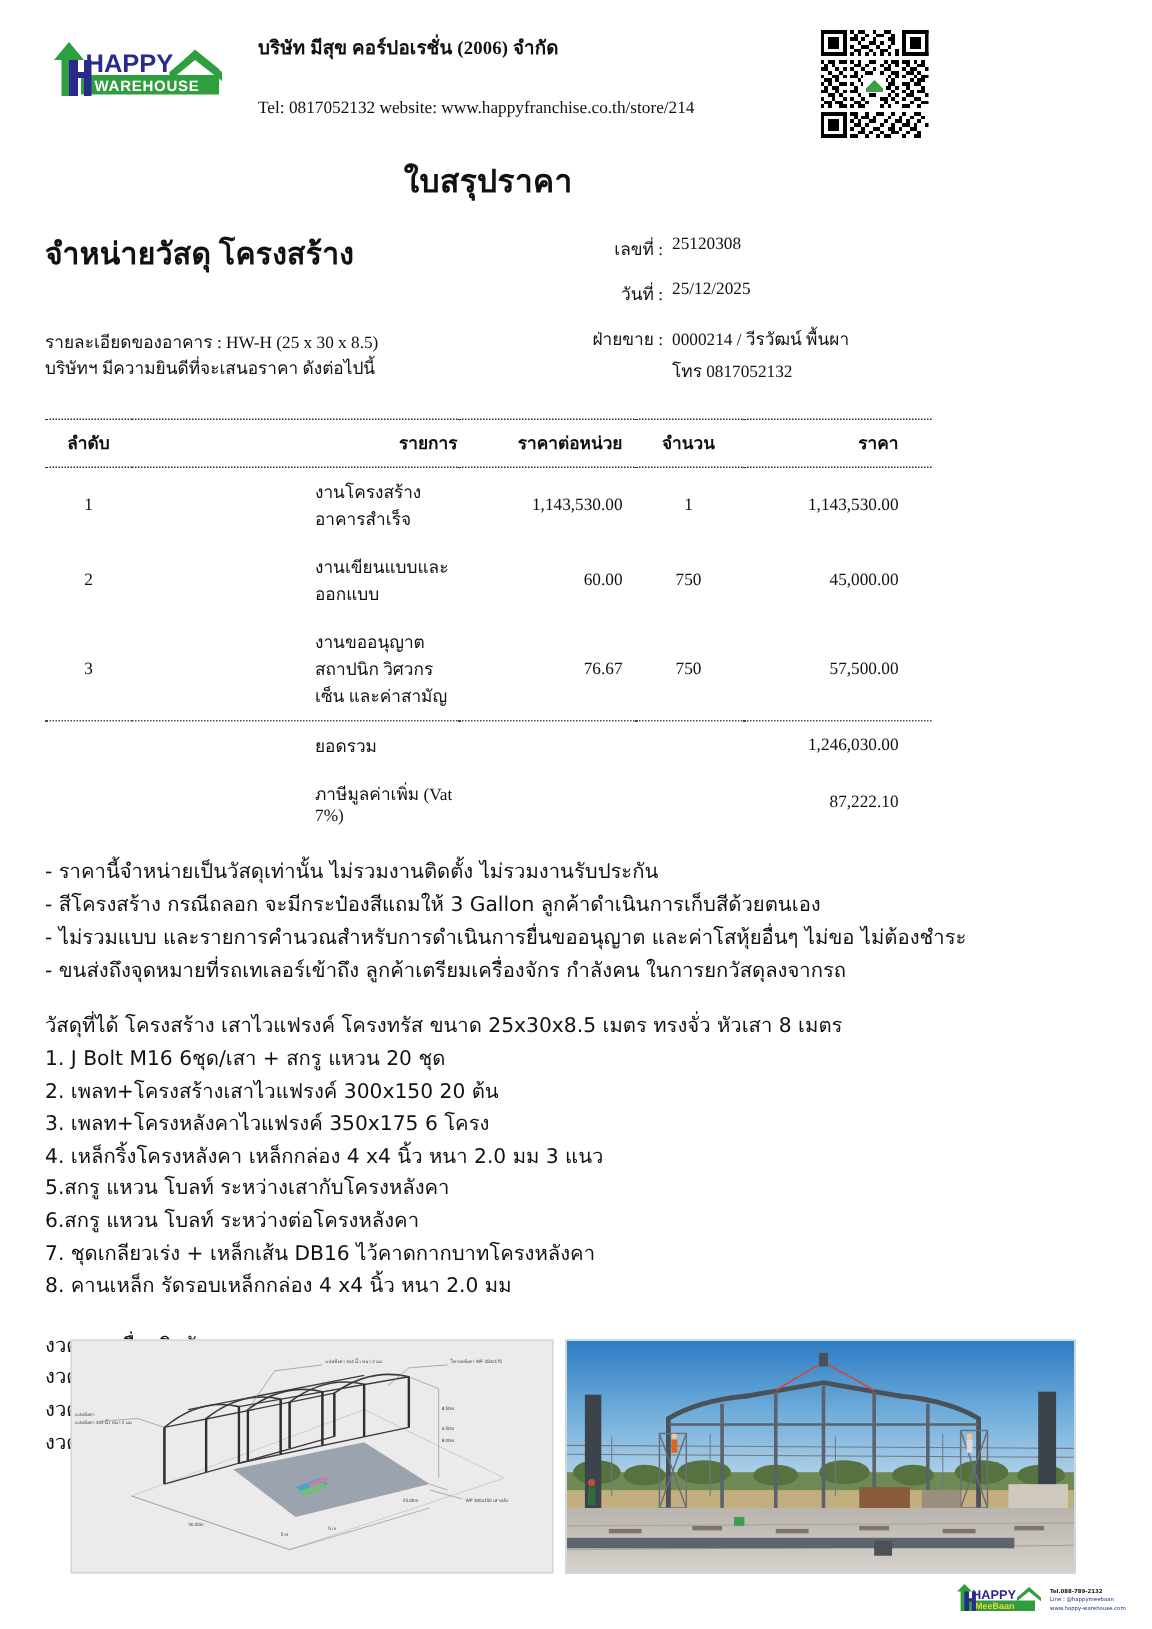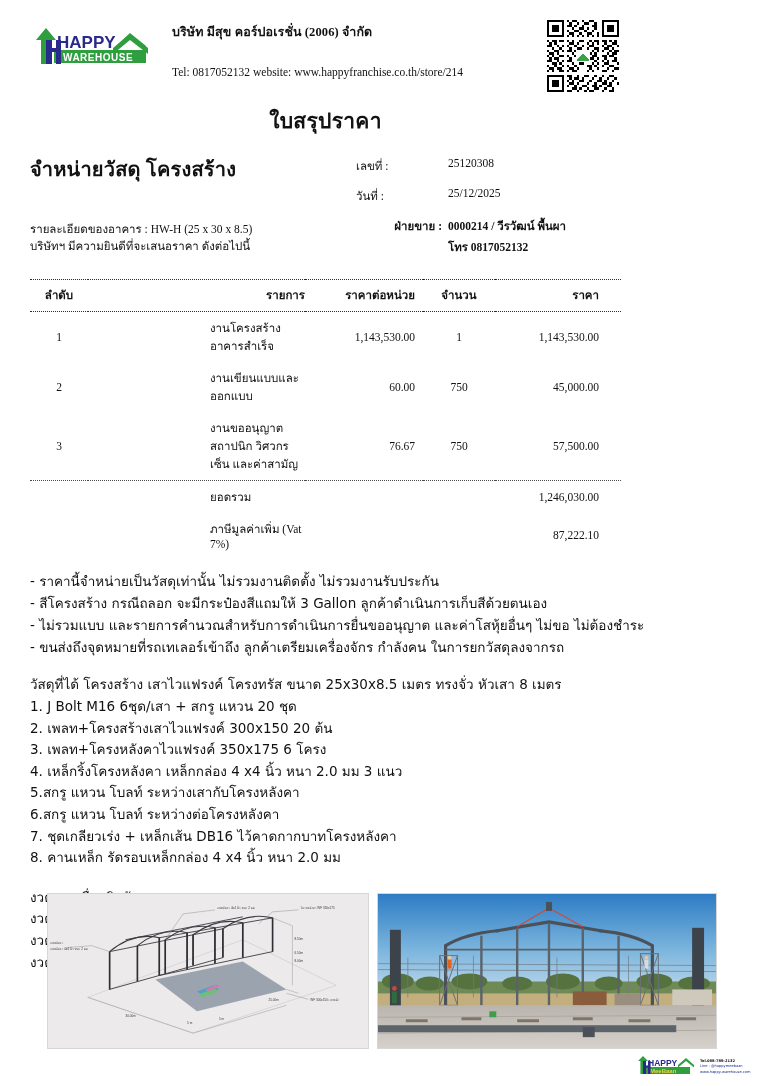--- a/index.html
+++ b/index.html
@@ -40,28 +40,28 @@
     margin-top: 12px; letter-spacing: .3px;
   }
 
   
   .subhead { display: flex; margin-top: 16px; align-items: flex-start; }
   .subhead-left { flex: 1 1 auto; }
   .seller-title { font-size: 20px; font-weight: bold; letter-spacing: .2px; }
   .subhead-right { width: 265px; flex: 0 0 265px; padding-top: 4px; }
 
   .kv { display: flex; font-size: 11.5px; margin-bottom: 12px; }
-  .kv .k { width: 92px; text-align: left; padding-right: 6px; }
+  .kv .k { width: 92px; text-align: right; padding-right: 6px; }
   .kv .v { flex: 1 1 auto; }
 
   
   .detail-row { display: flex; align-items: center; gap: 45px; }
   .detail-left { flex: 1 1 auto; font-size: 11.5px; line-height: 1.45; }
   .detail-right { width: 265px; flex: 0 0 265px; font-size: 11.5px; }
-  .kv2 { display: flex; margin-bottom: 3px; font-weight: bold; }
+  .kv2 { display: flex; margin-bottom: 3px; }
   .kv2 .k { width: 92px; text-align: right; padding-right: 6px; }
   .kv2 .v { flex: 1 1 auto; }
   .kv2.sub .k { visibility: hidden; }
 
   
   .tbl-wrap { margin-top: 20px; }
   table.items { width: 100%; border-collapse: collapse; font-size: 11.5px; }
   table.items thead th {
     font-weight: bold; padding: 6px 0 7px 0;
     border-top: 1.6px dotted #2b2b2b;

